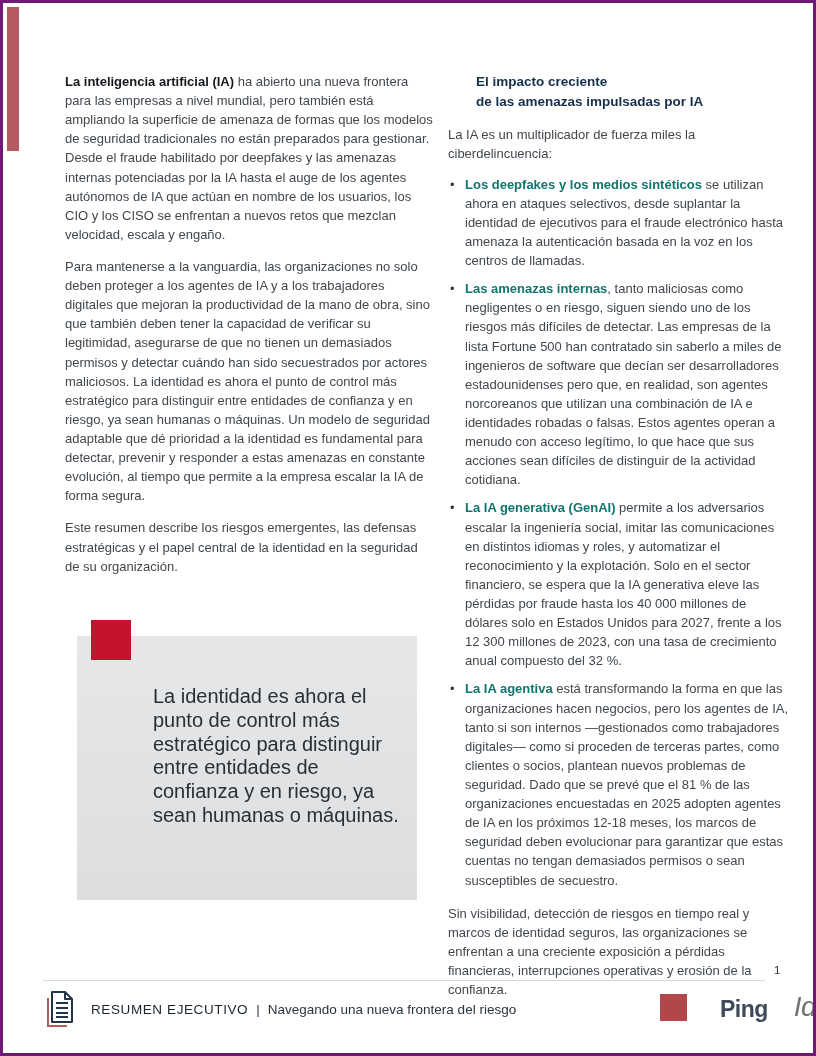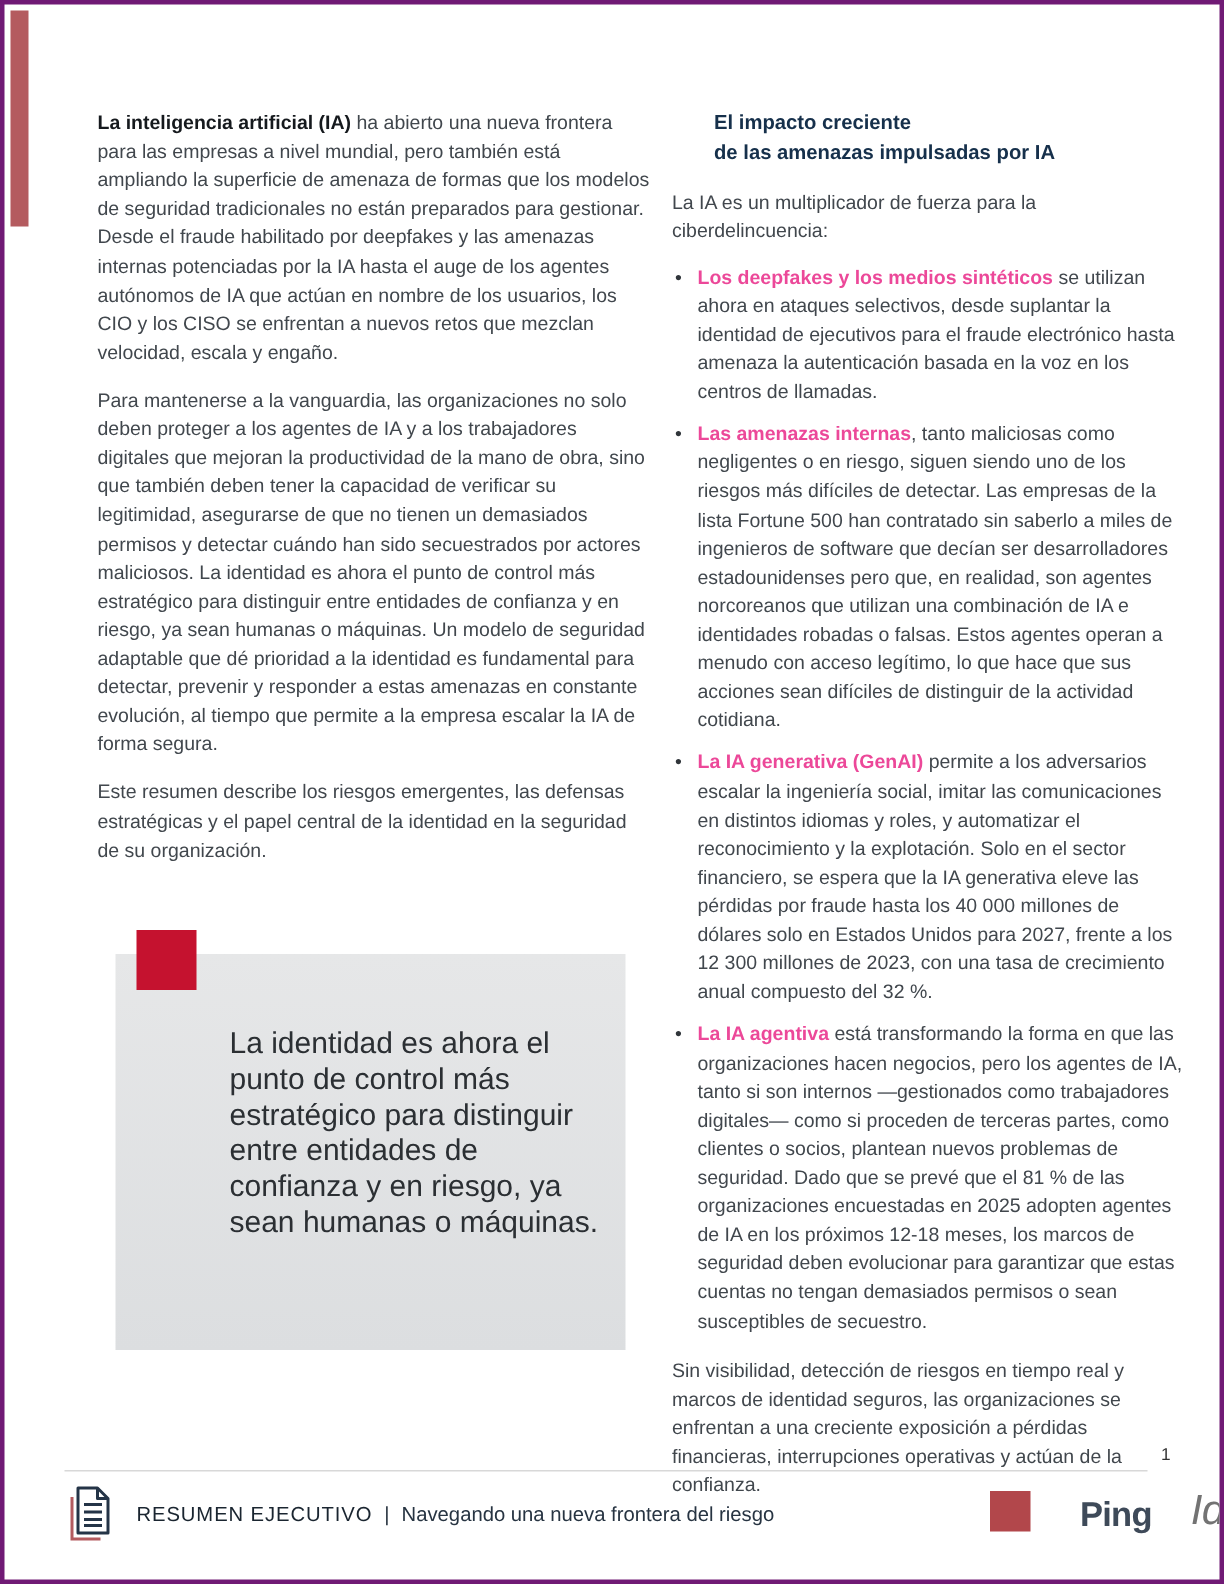--- a/index.html
+++ b/index.html
@@ -15,21 +15,21 @@
   .col-left p { margin:0 0 13px 0; }
   .lead-bold { font-weight:bold; color:#15191d; }
 
   .col-right { position:absolute; left:445px; top:69px; width:344px; font-size:13px; line-height:1.47; color:#41474d; }
   .rc-heading { font-weight:bold; color:#16304b; font-size:13.5px; line-height:1.5; margin:0 0 12px 0; }
   .rc-heading span { display:block;padding-left:28px; }
   .rc-intro { margin:0 0 12px 0; }
   ul.bullets { list-style:none; margin:0; padding:0; }
   ul.bullets li { position:relative; padding-left:17px; margin:0 0 9px 0; }
   .bullet-glyph { position:absolute; left:2px; top:0; color:#30353a; }
-  .bullet-bold { font-weight:bold; color:#ec4899; }
+  .bullet-bold { font-weight:bold; color:#0f766e; }
   .rc-closing { margin:14px 0 0 0; }
 
   
   .quote-box   { position:absolute; left:42px; top:633px; width:340px; height:264px;
                  background:linear-gradient(180deg,#e6e7e8 0%, #dcdee0 100%);margin-left:32px; }
   .quote-square{ position:absolute; left:88px; top:617px; width:40px; height:40px; background:#c5122f; }
   .quote-text  { position:absolute; left:76px; top:49px; width:250px;
                  font-size:20px; line-height:1.19; color:#2b2f33; }
 
   
@@ -63,36 +63,36 @@
   <div class="quote-box">
     <div class="quote-text">La identidad es ahora el punto de control más estratégico para distinguir entre entidades de confianza y en riesgo, ya sean humanas o máquinas.</div>
   </div>
   <div class="quote-square"></div>
 
   <div class="col-right">
     <h3 class="rc-heading">
         <span>El impacto creciente</span>
         <span>de las amenazas impulsadas por IA</span>
       </h3>
-    <p class="rc-intro">La IA es un multiplicador de fuerza para la ciberdelincuencia:</p>
+    <p class="rc-intro">La IA es un multiplicador de fuerza miles la ciberdelincuencia:</p>
     <ul class="bullets">
       <li>
         <span class="bullet-glyph">•</span><span class="bullet-bold">Los deepfakes y los medios sintéticos</span><span> se utilizan ahora en ataques selectivos, desde suplantar la identidad de ejecutivos para el fraude electrónico hasta amenaza la autenticación basada en la voz en los centros de llamadas.</span>
       </li>
       <li>
         <span class="bullet-glyph">•</span><span class="bullet-bold">Las amenazas internas</span><span>, tanto maliciosas como negligentes o en riesgo, siguen siendo uno de los riesgos más difíciles de detectar. Las empresas de la lista Fortune 500 han contratado sin saberlo a miles de ingenieros de software que decían ser desarrolladores estadounidenses pero que, en realidad, son agentes norcoreanos que utilizan una combinación de IA e identidades robadas o falsas. Estos agentes operan a menudo con acceso legítimo, lo que hace que sus acciones sean difíciles de distinguir de la actividad cotidiana.</span>
       </li>
       <li>
         <span class="bullet-glyph">•</span><span class="bullet-bold">La IA generativa (GenAI)</span><span> permite a los adversarios escalar la ingeniería social, imitar las comunicaciones en distintos idiomas y roles, y automatizar el reconocimiento y la explotación. Solo en el sector financiero, se espera que la IA generativa eleve las pérdidas por fraude hasta los 40 000 millones de dólares solo en Estados Unidos para 2027, frente a los 12 300 millones de 2023, con una tasa de crecimiento anual compuesto del 32 %.</span>
       </li>
       <li>
         <span class="bullet-glyph">•</span><span class="bullet-bold">La IA agentiva</span><span> está transformando la forma en que las organizaciones hacen negocios, pero los agentes de IA, tanto si son internos —gestionados como trabajadores digitales— como si proceden de terceras partes, como clientes o socios, plantean nuevos problemas de seguridad. Dado que se prevé que el 81 % de las organizaciones encuestadas en 2025 adopten agentes de IA en los próximos 12-18 meses, los marcos de seguridad deben evolucionar para garantizar que estas cuentas no tengan demasiados permisos o sean susceptibles de secuestro.</span>
       </li>
     </ul>
-    <p class="rc-closing">Sin visibilidad, detección de riesgos en tiempo real y marcos de identidad seguros, las organizaciones se enfrentan a una creciente exposición a pérdidas financieras, interrupciones operativas y actúan de la confianza.</p>
+    <p class="rc-closing">Sin visibilidad, detección de riesgos en tiempo real y marcos de identidad seguros, las organizaciones se enfrentan a una creciente exposición a pérdidas financieras, interrupciones operativas y erosión de la confianza.</p>
   </div>
 
   <div class="footer-rule"></div>
   <div class="page-number">1</div>
 
   <div class="footer-icon">
     <svg width="34" height="40" viewBox="0 0 34 40">
       <path d="M5 9 V37 H24" fill="none" stroke="#b45b5f" stroke-width="2"></path>
       <path d="M9 3 H22 L29 10 V33 H9 Z" fill="#ffffff" stroke="#243447" stroke-width="2" stroke-linejoin="round"></path>
       <path d="M22 3 V10 H29" fill="none" stroke="#243447" stroke-width="2" stroke-linejoin="round"></path>

